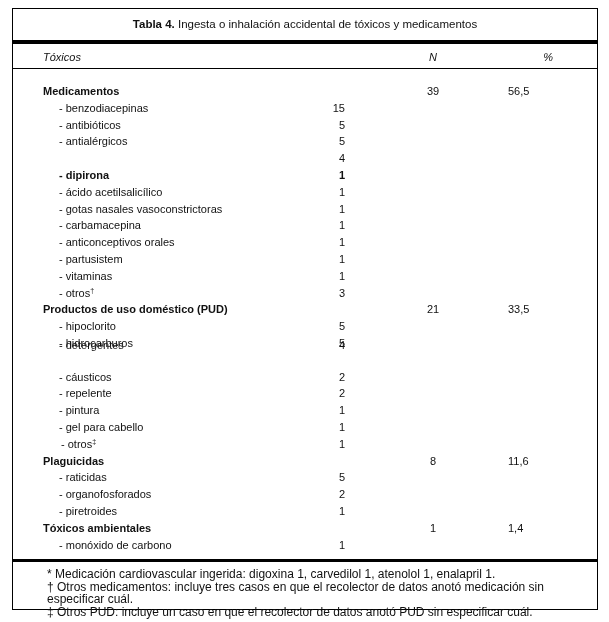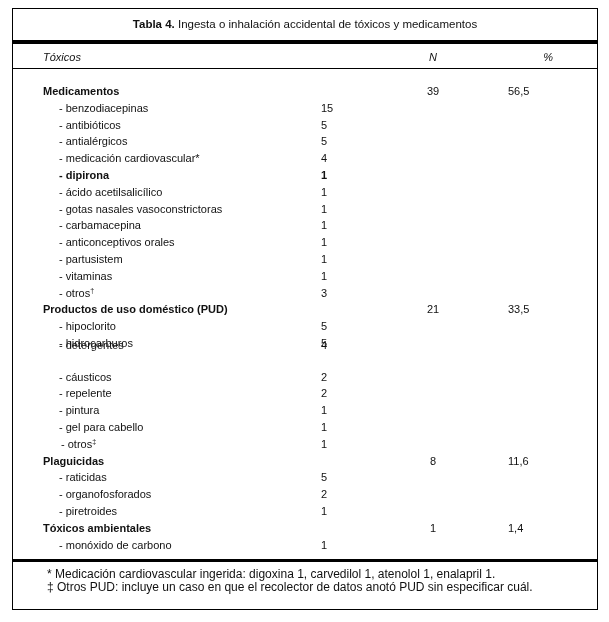--- a/index.html
+++ b/index.html
@@ -9,21 +9,21 @@
   #title b { font-weight: bold; }
   #thick1 { position: absolute; left: 0; right: 0; top: 31px; height: 4px; background: #000; }
   #header { position: absolute; left: 0; right: 0; top: 35px; height: 29px; font-size: 11px; font-style: italic; }
   #thin1 { position: absolute; left: 0; right: 0; top: 59px; height: 1px; background: #000; }
   .hcell { position: absolute; top: 7px; }
   #body { position: absolute; left: 0; right: 0; top: 74px; }
   .row { position: absolute; left: 0; right: 0; height: 16px; font-size: 11px; line-height: 16px; }
   .cat .lbl { position: absolute; left: 30px; font-weight: bold; }
   .sub .lbl { position: absolute; left: 46px; }
   .sub.offs .lbl { left: 48px; }
-  .cnt { position: absolute; left: 308px; width: 24px; }
+  .cnt { position: absolute; left: 308px; width: 24px; text-align: right; }
   .nval { position: absolute; left: 400px; width: 40px; text-align: center; }
   .pval { position: absolute; left: 495px; width: 45px; text-align: left; }
   sup { font-size: 7px; line-height: 0; vertical-align: 4px; }
   #thick2 { position: absolute; left: 0; right: 0; top: 550px; height: 3px; background: #000; }
   #notes { position: absolute; left: 34px; top: 559px; font-size: 12px; line-height: 12.5px; }
 </style>
 </head>
 <body>
 
 <div id="frame">
@@ -49,21 +49,20 @@
       </div>
       <div class="row sub" style="top: 33.6px;">
         <span class="lbl"><span>- antibióticos</span></span>
         <span class="cnt">5</span>
       </div>
       <div class="row sub" style="top: 50.4px;">
         <span class="lbl"><span>- antialérgicos</span></span>
         <span class="cnt">5</span>
       </div>
       <div class="row sub" style="top: 67.2px;">
-        <span class="lbl"><span>- medicación cardiovascular*</span></span>
         <span class="cnt">4</span>
       </div>
       <div class="row sub" style="top: 84px; font-weight: bold;">
         <span class="lbl"><span>- dipirona</span></span>
         <span class="cnt">1</span>
       </div>
       <div class="row sub" style="top: 100.8px;">
         <span class="lbl"><span>- ácido acetilsalicílico</span></span>
         <span class="cnt">1</span>
       </div>
@@ -151,15 +150,16 @@
       <span class="pval">1,4</span>
       </div>
       <div class="row sub" style="top: 453.6px;">
         <span class="lbl"><span>- monóxido de carbono</span></span>
         <span class="cnt">1</span>
       </div>
     </div>
   <div id="thick2"></div>
   <div id="notes">
     <div>*  Medicación cardiovascular ingerida: digoxina 1, carvedilol 1, atenolol 1, enalapril 1.</div>
+    <div>† Otros medicamentos: incluye tres casos en que el recolector de datos anotó medicación sin especificar cuál.</div>
     <div>‡ Otros PUD: incluye un caso en que el recolector de datos anotó PUD sin especificar cuál.</div>
   </div>
 </div>
 
 </body></html>

